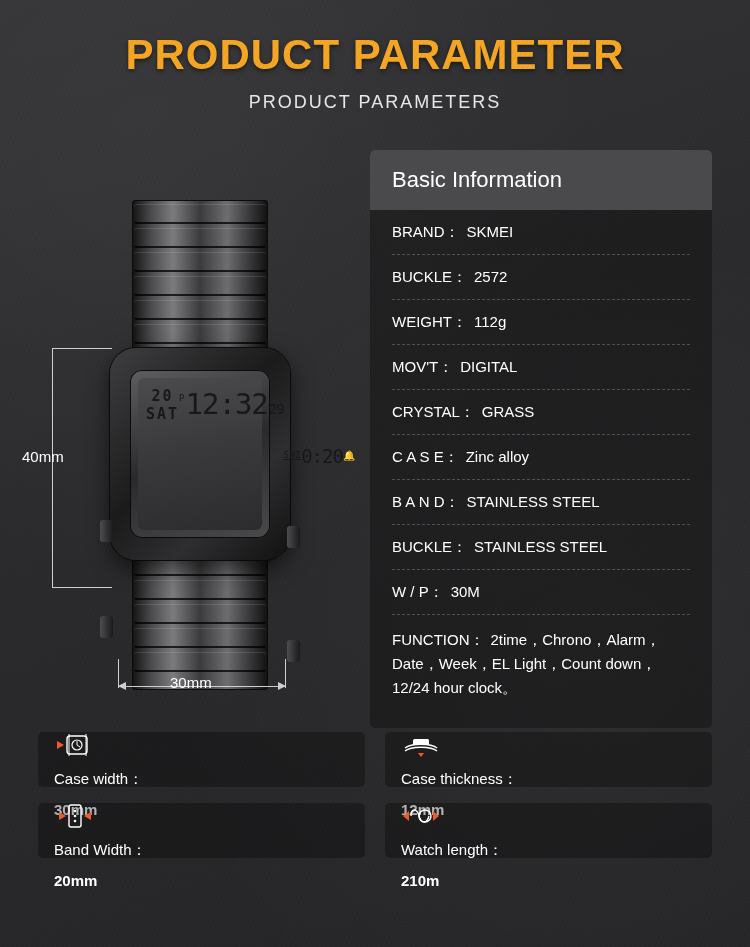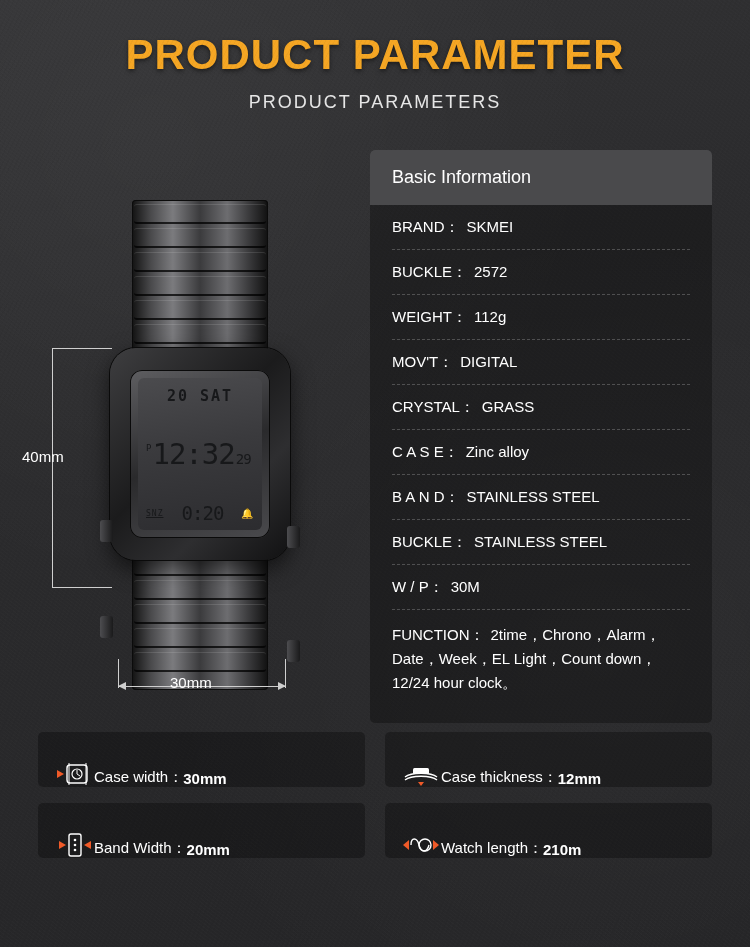--- a/index.html
+++ b/index.html
@@ -73,21 +73,21 @@
     position: absolute; left: 20px; top: 22px; width: 140px; height: 168px;
     background: linear-gradient(160deg,#5e5e61 0%,#2a2a2c 50%,#4a4a4d 100%);
     border-radius: 12px;
     box-shadow: 0 0 0 1px #0a0a0a inset;
   }
   .screen {
     position: absolute; left: 8px; top: 8px; right: 8px; bottom: 8px;
     background: linear-gradient(170deg,#4b4b4e 0%,#3a3a3d 45%,#2c2c2f 100%);
     border-radius: 6px;
     padding: 9px 8px 6px 8px;
-    display: flex; flex-direction: column; justify-content: space-between;
+    display: flex; flex-direction: row; justify-content: space-between;
     font-family: "DejaVu Sans Mono", monospace;
     color: #17181a;
   }
   .lcd-top { font-size: 15px; letter-spacing: 2px; text-align: center; font-weight: bold; }
   .lcd-mid { font-size: 29px; letter-spacing: -1px; display: flex; align-items: baseline; }
   .lcd-mid .p { font-size: 9px; margin-right: 2px; align-self: flex-start; margin-top: 6px; }
   .lcd-mid .sm { font-size: 14px; margin-left: 1px; }
   .lcd-bot { display: flex; align-items: center; justify-content: space-between; }
   .lcd-bot .snz { font-size: 8px; letter-spacing: 1px; text-decoration: underline; }
   .lcd-bot .val { font-size: 19px; letter-spacing: -1px; }
@@ -137,21 +137,21 @@
 
   
   .spec-box {
     background: rgba(0,0,0,0.30);
     border-radius: 5px;
     overflow: hidden;
   }
   .spec-head {
     background: #4a4a4c;
     padding: 17px 22px;
-    color: #ffffff; font-size: 18px;
+    color: #ffffff; font-size: 22px;
   }
   .spec-body { padding: 0 22px 16px 22px; }
   .spec-row {
     padding: 13px 0 12px 0;
     border-bottom: 1px dashed rgba(255,255,255,0.22);
     color: #ffffff;
     font-size: 15px;
     display: flex;
     gap: 7px;
   }
@@ -163,23 +163,24 @@
 
   
   .cards {
     position: absolute; left: 38px; right: 38px; top: 732px;
     display: grid; grid-template-columns: 1fr 1fr; gap: 16px 20px;
   }
   .card {
     background: rgba(0,0,0,0.30);
     border-radius: 5px;
     height: 55px;
-    display: flex; align-items: flex-end;
+    display: flex; align-items: flex-start;
     padding: 0 16px;
-    gap: 0;
+    gap: 12px;
+    flex-direction: column;
   }
   .card-ico { width: 40px; display: flex; align-items: center; justify-content: center; }
   .card-label { color: #ffffff; font-size: 15px; }
   .card-val { color: #ffffff; font-size: 15px; font-weight: bold; }
 </style>
 </head>
 <body>
 
 <div class="noise"></div>
 

